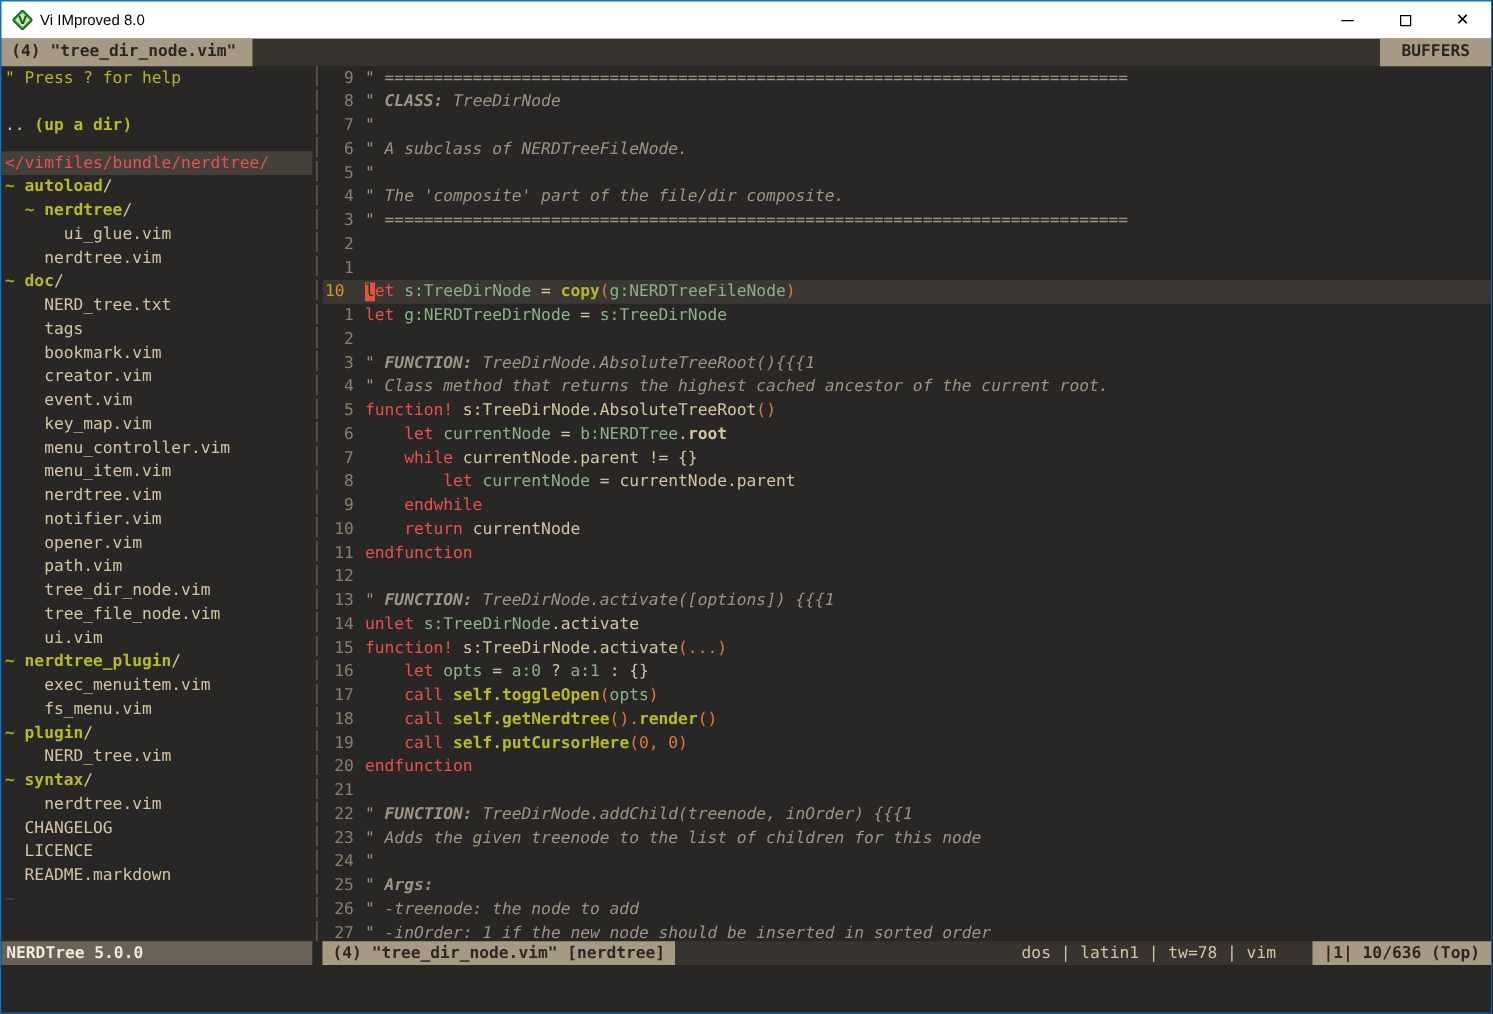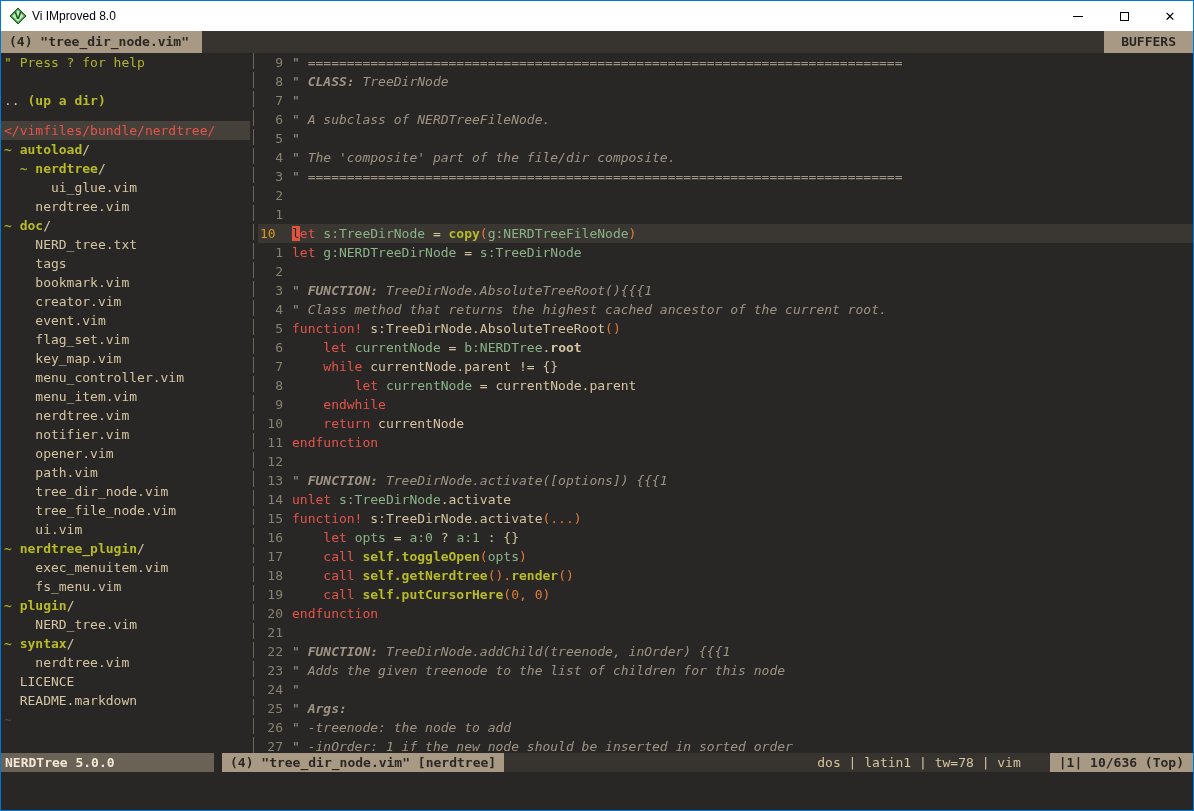--- a/index.html
+++ b/index.html
@@ -71,21 +71,21 @@
   .tk-cur  { background:var(--cursorBg); color:var(--bg); }
   .tk-help { color:var(--helpGreen); }
   .tk-dir  { color:var(--yellow); font-weight:bold; }
   .tk-tilde{ color:var(--oliveTilde); font-weight:bold; }
   .tk-file { color:var(--fg); }
   .tk-rootp{ color:var(--red); }
   .tk-nontext { color:var(--nontext); }
   
   .statusbar { height:19px; display:flex; font-size:13px; line-height:19px; background:var(--panel); }
   .sb-left {
-    width:213px; flex:0 0 auto; background:var(--inactiveBg); color:var(--inactiveFg);
+    width:249px; flex:0 0 auto; background:var(--inactiveBg); color:var(--inactiveFg);
     font-weight:bold; padding-left:4px; white-space:pre;
   }
   .sb-gap { width:8px; flex:0 0 auto; background:var(--bg); }
   .sb-active {
     background:var(--tan); color:var(--tanText); font-weight:bold;
     padding:0 8px; white-space:pre; flex:0 0 auto;
   }
   .sb-fill { flex:1; background:var(--panel); color:var(--fg); text-align:right; padding-right:29px; white-space:pre; }
   .sb-pos {
     background:var(--tan); color:var(--tanText); font-weight:bold;
@@ -134,38 +134,38 @@
         <div class="trow"><span class="tk-tilde">~ </span><span class="tk-dir">autoload</span><span class="tk-file">/</span></div>
         <div class="trow"><span class="tk-file">  </span><span class="tk-tilde">~ </span><span class="tk-dir">nerdtree</span><span class="tk-file">/</span></div>
         <div class="trow"><span class="tk-file">      ui_glue.vim</span></div>
         <div class="trow"><span class="tk-file">    nerdtree.vim</span></div>
         <div class="trow"><span class="tk-tilde">~ </span><span class="tk-dir">doc</span><span class="tk-file">/</span></div>
         <div class="trow"><span class="tk-file">    NERD_tree.txt</span></div>
         <div class="trow"><span class="tk-file">    tags</span></div>
         <div class="trow"><span class="tk-file">    bookmark.vim</span></div>
         <div class="trow"><span class="tk-file">    creator.vim</span></div>
         <div class="trow"><span class="tk-file">    event.vim</span></div>
-        <div class="trow"><span class="tk-file">    flag_set.vim</span></div>
         <div class="trow"><span class="tk-file">    key_map.vim</span></div>
         <div class="trow"><span class="tk-file">    menu_controller.vim</span></div>
         <div class="trow"><span class="tk-file">    menu_item.vim</span></div>
         <div class="trow"><span class="tk-file">    nerdtree.vim</span></div>
         <div class="trow"><span class="tk-file">    notifier.vim</span></div>
         <div class="trow"><span class="tk-file">    opener.vim</span></div>
         <div class="trow"><span class="tk-file">    path.vim</span></div>
         <div class="trow"><span class="tk-file">    tree_dir_node.vim</span></div>
         <div class="trow"><span class="tk-file">    tree_file_node.vim</span></div>
         <div class="trow"><span class="tk-file">    ui.vim</span></div>
         <div class="trow"><span class="tk-tilde">~ </span><span class="tk-dir">nerdtree_plugin</span><span class="tk-file">/</span></div>
         <div class="trow"><span class="tk-file">    exec_menuitem.vim</span></div>
         <div class="trow"><span class="tk-file">    fs_menu.vim</span></div>
         <div class="trow"><span class="tk-tilde">~ </span><span class="tk-dir">plugin</span><span class="tk-file">/</span></div>
         <div class="trow"><span class="tk-file">    NERD_tree.vim</span></div>
         <div class="trow"><span class="tk-tilde">~ </span><span class="tk-dir">syntax</span><span class="tk-file">/</span></div>
         <div class="trow"><span class="tk-file">    nerdtree.vim</span></div>
+        <div class="trow"><span class="tk-file">  CHANGELOG</span></div>
         <div class="trow"><span class="tk-file">  LICENCE</span></div>
         <div class="trow"><span class="tk-file">  README.markdown</span></div>
         <div class="trow"><span class="tk-nontext">~</span></div>
       </div>
     <div class="vsep"></div>
     <div class="editor" id="code">
         <div class="crow">
           <div class="gutter">9</div>
           <div class="codetext"><span class="tk-cmt">" ============================================================================</span></div>
         </div>

